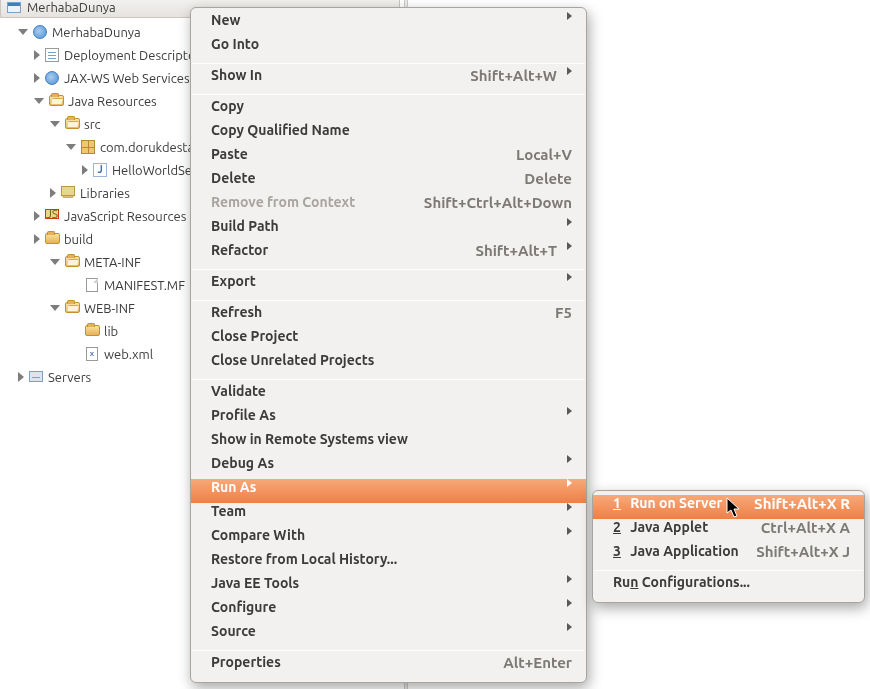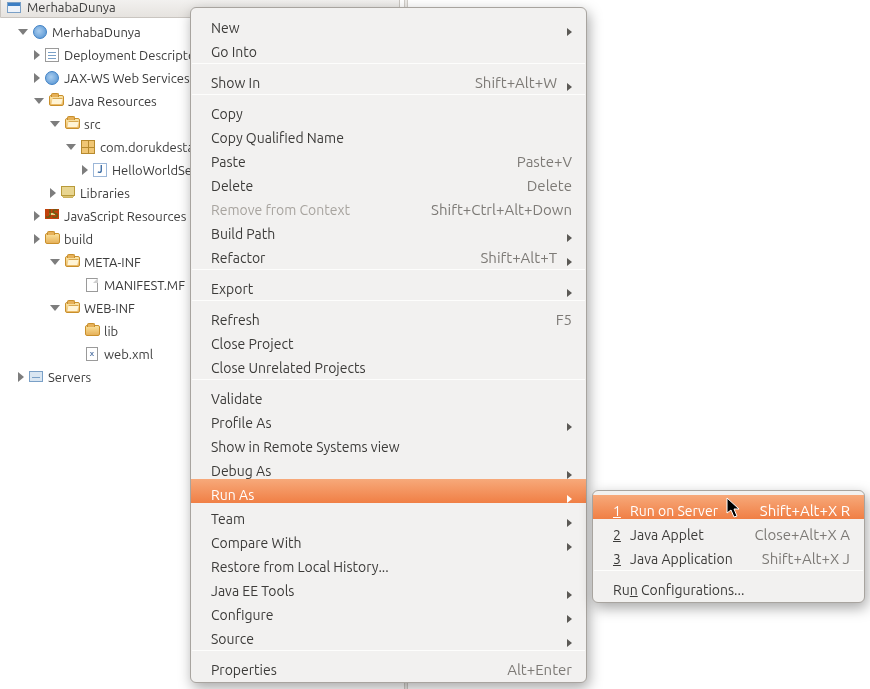--- a/index.html
+++ b/index.html
@@ -83,42 +83,43 @@
   .ic-pkg::before{left:50%;top:0;bottom:0;width:1px;}
   .ic-pkg::after{top:50%;left:0;right:0;height:1px;}
   .ic-java { width:14px; height:14px; border:1px solid #9cb7d8; background:#fff; color:#3f6ea5; font-weight:bold; font-size:10px; display:flex;align-items:center;justify-content:center; }
   .ic-lib { width:14px;height:10px;background:#e8d590;border:1px solid #b89a3a; box-shadow:0 2px 0 -1px #d9c170,0 4px 0 -2px #cbb15c; margin-bottom:4px; }
   .ic-file { width:12px;height:14px;background:#fff;border:1px solid #9a9a9a;position:relative; }
   .ic-file::before{content:"";position:absolute;right:-1px;top:-1px;border-style:solid;border-width:0 0 5px 5px;border-color:transparent transparent #cfcfcf transparent;}
   .ic-xml { width:12px;height:14px;background:#fff;border:1px solid #9a9a9a;display:flex;align-items:center;justify-content:center;color:#5a7aa8;font-size:8px;font-weight:bold; }
   .ic-globe { width:14px;height:14px;border:1px solid #3d7fc4;border-radius:50%;background:radial-gradient(circle at 5px 5px,#a9cdef,#4e8fd0); }
   .ic-desc { width:14px;height:14px;background:#fff;border:1px solid #9a9a9a; position:relative; }
   .ic-desc::after{content:"";position:absolute;left:2px;top:3px;right:2px;height:1px;background:#7aa0c7;box-shadow:0 3px 0 #7aa0c7,0 6px 0 #7aa0c7;}
-  .ic-js { width:14px;height:10px;background:#e6d889;border:4px solid #c2410c;color:#6b5c14;font-size:12px;font-weight:bold;display:flex;align-items:center;justify-content:center; margin-bottom:4px; }
+  .ic-js { width:14px;height:10px;background:#e6d889;border:1px solid #c2410c;color:#6b5c14;font-size:12px;font-weight:normal;display:flex;align-items:center;justify-content:center; margin-bottom:4px; }
   .ic-server { width:14px;height:11px;background:#d9e6f2;border:1px solid #7aa0c7; position:relative; }
   .ic-server::after{content:"";position:absolute;left:2px;right:2px;top:5px;height:1px;background:#7aa0c7;}
 
   
   .menu {
     position: absolute;
     background: #f2f1f0;
     border: 1px solid #a8a49f;
     box-shadow: 2px 5px 14px rgba(0,0,0,0.35);
     border-radius: 6px;
     padding: 4px 0;
     font-size: 14px;
     color: #3c3b39;
   }
   .menu.main { left:190px; top:7px; width:397px; }
   .menu.sub  { left:592px; top:490px; width:273px; }
   .mi {
     display:flex;
-    align-items:flex-end;
+    align-items:flex-start;
     height:24px;
     padding: 0 14px 0 20px;
+    font-weight: bold;
   }
   .mi .lbl { flex:1 1 auto; }
   .mi .acc { color:#7d7a76; font-size:15px; }
   .mi .chev { width:0;height:0;border-style:solid;border-width:4px 0 4px 5px;border-color:transparent transparent transparent #5b5955; margin-left:10px; flex:0 0 auto; }
   .mi.disabled { color:#a8a49f; }
   .mi.hl {
     background: linear-gradient(#f7a97a,#f07f45);
     color:#fff;
   }
   .mi.hl .acc { color:#fff; }
@@ -330,21 +331,21 @@
     </div>
   <div class="sep"></div>
   <div class="mi">
       <span class="lbl">Copy</span>
     </div>
   <div class="mi">
       <span class="lbl">Copy Qualified Name</span>
     </div>
   <div class="mi">
       <span class="lbl">Paste</span>
-      <span class="acc">Paste+V</span>
+      <span class="acc">Local+V</span>
     </div>
   <div class="mi">
       <span class="lbl">Delete</span>
       <span class="acc">Delete</span>
     </div>
   <div class="mi disabled">
       <span class="lbl">Remove from Context</span>
       <span class="acc">Shift+Ctrl+Alt+Down</span>
     </div>
   <div class="mi">
@@ -421,21 +422,21 @@
     </div>
 </div>
 
 <div class="menu sub">
   <div class="mi hl">
     <span class="lbl"><span class="num">1</span><span> Run on Server</span></span>
     <span class="acc">Shift+Alt+X R</span>
   </div>
   <div class="mi">
     <span class="lbl"><span class="num">2</span><span> Java Applet</span></span>
-    <span class="acc">Close+Alt+X A</span>
+    <span class="acc">Ctrl+Alt+X A</span>
   </div>
   <div class="mi">
     <span class="lbl"><span class="num">3</span><span> Java Application</span></span>
     <span class="acc">Shift+Alt+X J</span>
   </div>
   <div class="sep"></div>
   <div class="mi">
     <span class="lbl"><span>Ru</span><span class="u">n</span><span> Configurations...</span></span>
   </div>
 </div>

